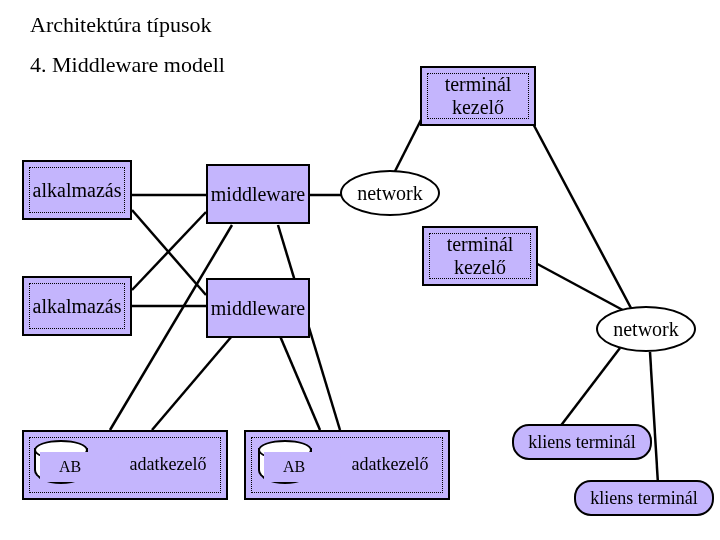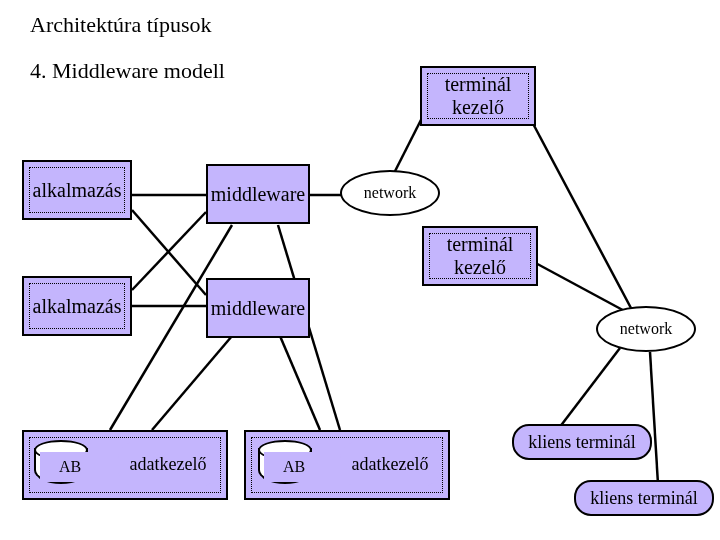--- a/index.html
+++ b/index.html
@@ -54,21 +54,21 @@
   
   .ellipse {
     position: absolute;
     border: 2px solid #000;
     border-radius: 50%;
     box-sizing: border-box;
     display: flex;
     align-items: center;
     justify-content: center;
     background: #fff;
-    font-size: 16px;
+    font-size: 20px;
   }
   
   .cylinder {
     position: absolute;
     width: 54px;
     height: 44px;
   }
   .cylinder .body {
     position: absolute;
     left: 0; right: 0;
@@ -127,21 +127,21 @@
     <line x1="232" y1="336" x2="152" y2="430"></line>
 
     <line x1="280" y1="336" x2="320" y2="430"></line>
 
     <line x1="620" y1="348" x2="556" y2="432"></line>
 
     <line x1="650" y1="352" x2="658" y2="484"></line>
   </svg>
 
   <div class="title" style="left:30px; top:12px;">Architektúra típusok</div>
-  <div class="title" style="left:30px; top:58px;">4. Middleware  modell</div>
+  <div class="title" style="left:30px; top:52px;">4. Middleware  modell</div>
 
   <div class="node" style="left:420px; top:66px; width:116px; height:60px;">
     <div class="inner">
       <div>
         <div>terminál</div>
         <div>kezelő</div>
       </div>
     </div>
   </div>
 

